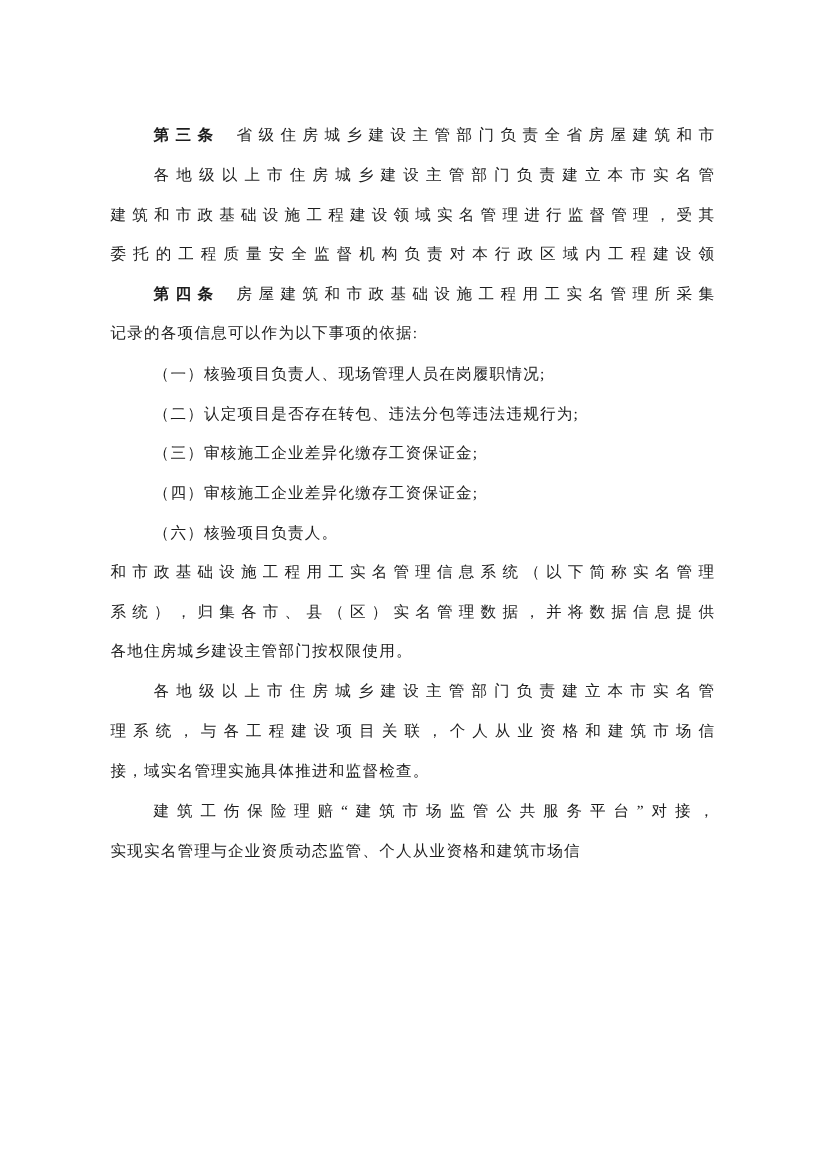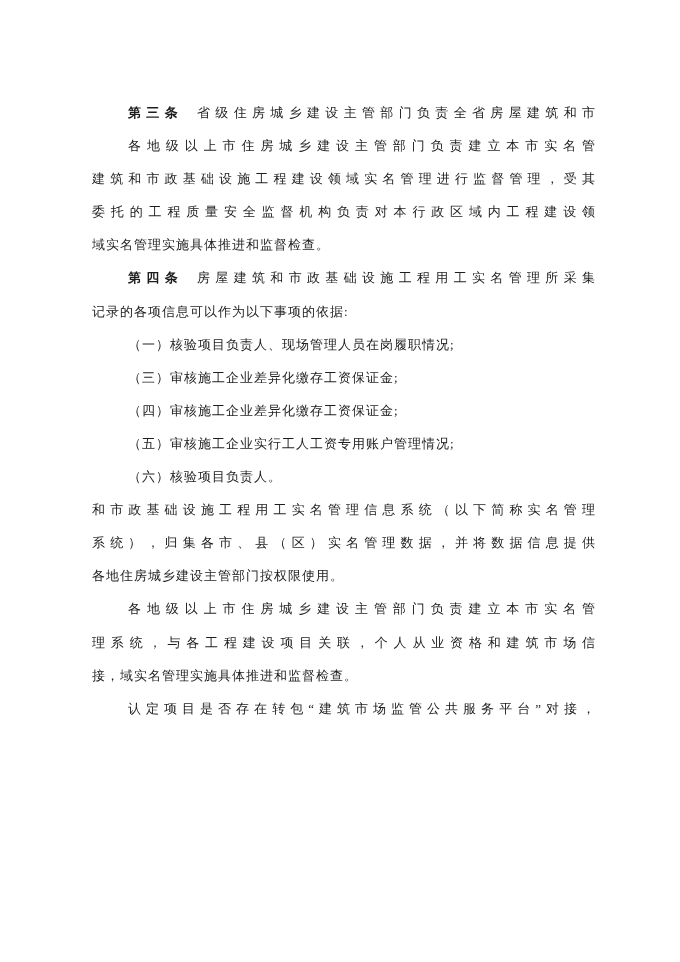--- a/index.html
+++ b/index.html
@@ -49,48 +49,48 @@
 
 <div class="page" data-name="document-page">
   <main class="content" data-name="document-body">
       <div class="paragraph" data-name="paragraph">
         <div class="line first fill" data-name="text-line"><strong data-name="article-number">第三条</strong>省级住房城乡建设主管部门负责全省房屋建筑和市</div>
       </div>
       <div class="paragraph" data-name="paragraph">
         <div class="line first fill" data-name="text-line">各地级以上市住房城乡建设主管部门负责建立本市实名管</div>
         <div class="line fill" data-name="text-line">建筑和市政基础设施工程建设领域实名管理进行监督管理，受其</div>
         <div class="line fill" data-name="text-line">委托的工程质量安全监督机构负责对本行政区域内工程建设领</div>
-        <div class="line" data-name="text-line">域实名管理实施具体推进和监督检查。</div>
       </div>
       <div class="paragraph" data-name="paragraph">
         <div class="line first fill" data-name="text-line"><strong data-name="article-number">第四条</strong>房屋建筑和市政基础设施工程用工实名管理所采集</div>
         <div class="line" data-name="text-line">记录的各项信息可以作为以下事项的依据:</div>
       </div>
       <div class="paragraph" data-name="paragraph">
         <div class="line first" data-name="text-line">（一）核验项目负责人、现场管理人员在岗履职情况;</div>
       </div>
       <div class="paragraph" data-name="paragraph">
+        <div class="line first" data-name="text-line">（二）认定项目是否存在转包、违法分包等违法违规行为;</div>
+      </div>
+      <div class="paragraph" data-name="paragraph">
         <div class="line first" data-name="text-line">（三）审核施工企业差异化缴存工资保证金;</div>
       </div>
       <div class="paragraph" data-name="paragraph">
         <div class="line first" data-name="text-line">（四）审核施工企业差异化缴存工资保证金;</div>
-      </div>
-      <div class="paragraph" data-name="paragraph">
-        <div class="line first" data-name="text-line">（五）审核施工企业实行工人工资专用账户管理情况;</div>
       </div>
       <div class="paragraph" data-name="paragraph">
         <div class="line first" data-name="text-line">（六）核验项目负责人。</div>
       </div>
       <div class="paragraph" data-name="paragraph">
         <div class="line fill" data-name="text-line">和市政基础设施工程用工实名管理信息系统（以下简称实名管理</div>
         <div class="line fill" data-name="text-line">系统），归集各市、县（区）实名管理数据，并将数据信息提供</div>
         <div class="line" data-name="text-line">各地住房城乡建设主管部门按权限使用。</div>
       </div>
       <div class="paragraph" data-name="paragraph">
         <div class="line first fill" data-name="text-line">各地级以上市住房城乡建设主管部门负责建立本市实名管</div>
         <div class="line fill" data-name="text-line">理系统，与各工程建设项目关联，个人从业资格和建筑市场信</div>
         <div class="line" data-name="text-line">接，域实名管理实施具体推进和监督检查。</div>
       </div>
       <div class="paragraph" data-name="paragraph">
-        <div class="line first fill" data-name="text-line">认定项目是否存在转包“建筑市场监管公共服务平台”对接，</div>
+        <div class="line first fill" data-name="text-line">建筑工伤保险理赔“建筑市场监管公共服务平台”对接，</div>
+        <div class="line" data-name="text-line">实现实名管理与企业资质动态监管、个人从业资格和建筑市场信</div>
       </div>
     </main>
 </div>
 
 </body></html>

